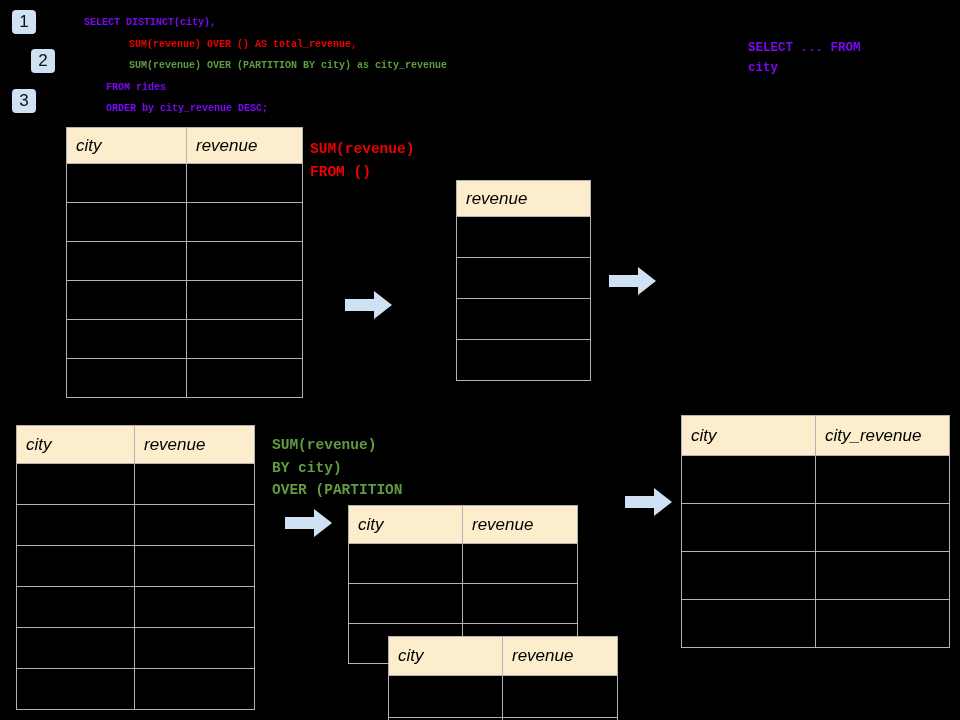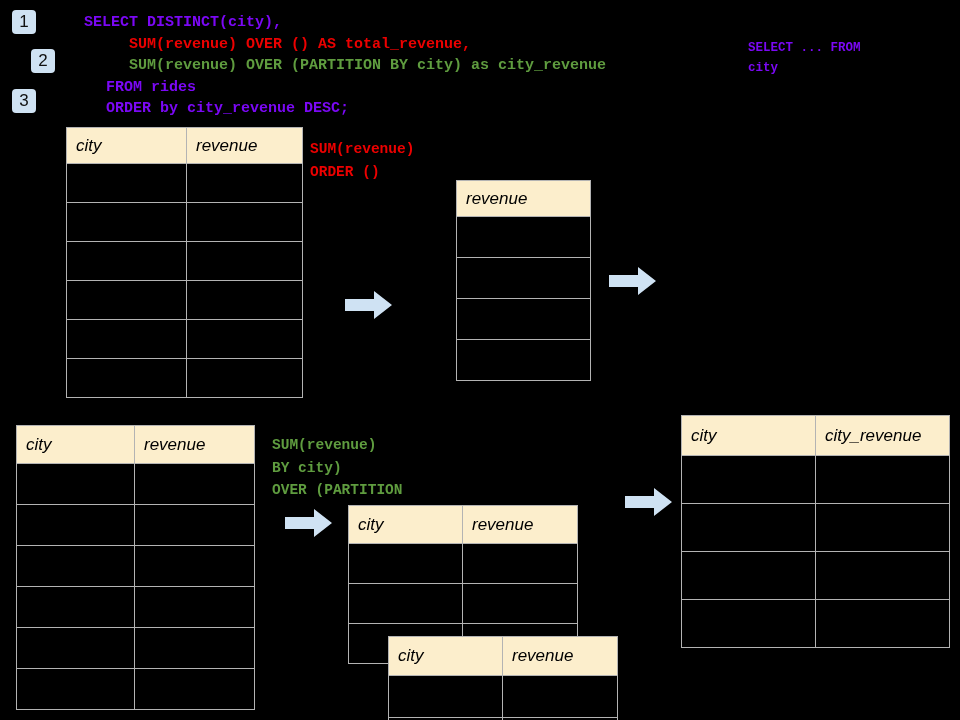--- a/index.html
+++ b/index.html
@@ -27,21 +27,21 @@
     line-height: 24px;
     text-align: center;
     width: 24px;
     height: 24px;
   }
 
   
   .code {
     position: absolute;
     font-family: "Liberation Mono", monospace;
-    font-size: 15px;
+    font-size: 10px;
     font-weight: bold;
     white-space: pre;
     letter-spacing: 0px;
   }
   .code-line { display: block; height: 21.5px; line-height: 21.5px; }
   .c-purple { color: #7b08f5; }
   .c-red    { color: #ec0000; }
   .c-green  { color: #5f9c3f; }
 
   
@@ -104,21 +104,21 @@
       <div class="badge" style="left: 12px; top: 10px;">1</div>
       <div class="badge" style="left: 31px; top: 49px;">2</div>
       <div class="badge" style="left: 12px; top: 89px;">3</div>
     </div>
 
   <div class="code" id="code-block" style="left: 84px; top: 12px;"><span class="code-line c-purple" style="color: rgb(123, 8, 245); padding-left: 0px;">SELECT DISTINCT(city),</span><span class="code-line c-red" style="color: rgb(236, 0, 0); padding-left: 45px;">SUM(revenue) OVER () AS total_revenue,</span><span class="code-line c-green" style="color: rgb(95, 156, 63); padding-left: 45px;">SUM(revenue) OVER (PARTITION BY city) as city_revenue</span><span class="code-line c-purple" style="color: rgb(123, 8, 245); padding-left: 22px;">FROM rides</span><span class="code-line c-purple" style="color: rgb(123, 8, 245); padding-left: 22px;">ORDER by city_revenue DESC;</span></div>
 
   <div class="sidenote" id="side-note" style="left: 748px; top: 38px; color: rgb(123, 8, 245);"><div>SELECT ... FROM</div><div>city</div></div>
 
   <div id="annotations-layer">
-      <div class="annot red" style="left: 310px; top: 138px; color: rgb(236, 0, 0);"><div>SUM(revenue)</div><div>ORDER ()</div></div>
+      <div class="annot red" style="left: 310px; top: 138px; color: rgb(236, 0, 0);"><div>SUM(revenue)</div><div>FROM ()</div></div>
       <div class="annot green" style="left: 272px; top: 434px; color: rgb(95, 156, 63);"><div>SUM(revenue)</div><div>BY city)</div><div>OVER (PARTITION</div></div>
     </div>
 
   <div id="tables-layer">
       <table class="tbl" style="left: 66px; top: 127px;">
         <colgroup>
           <col style="width: 120px;">
           <col style="width: 116px;">
         </colgroup>
         <tbody>

